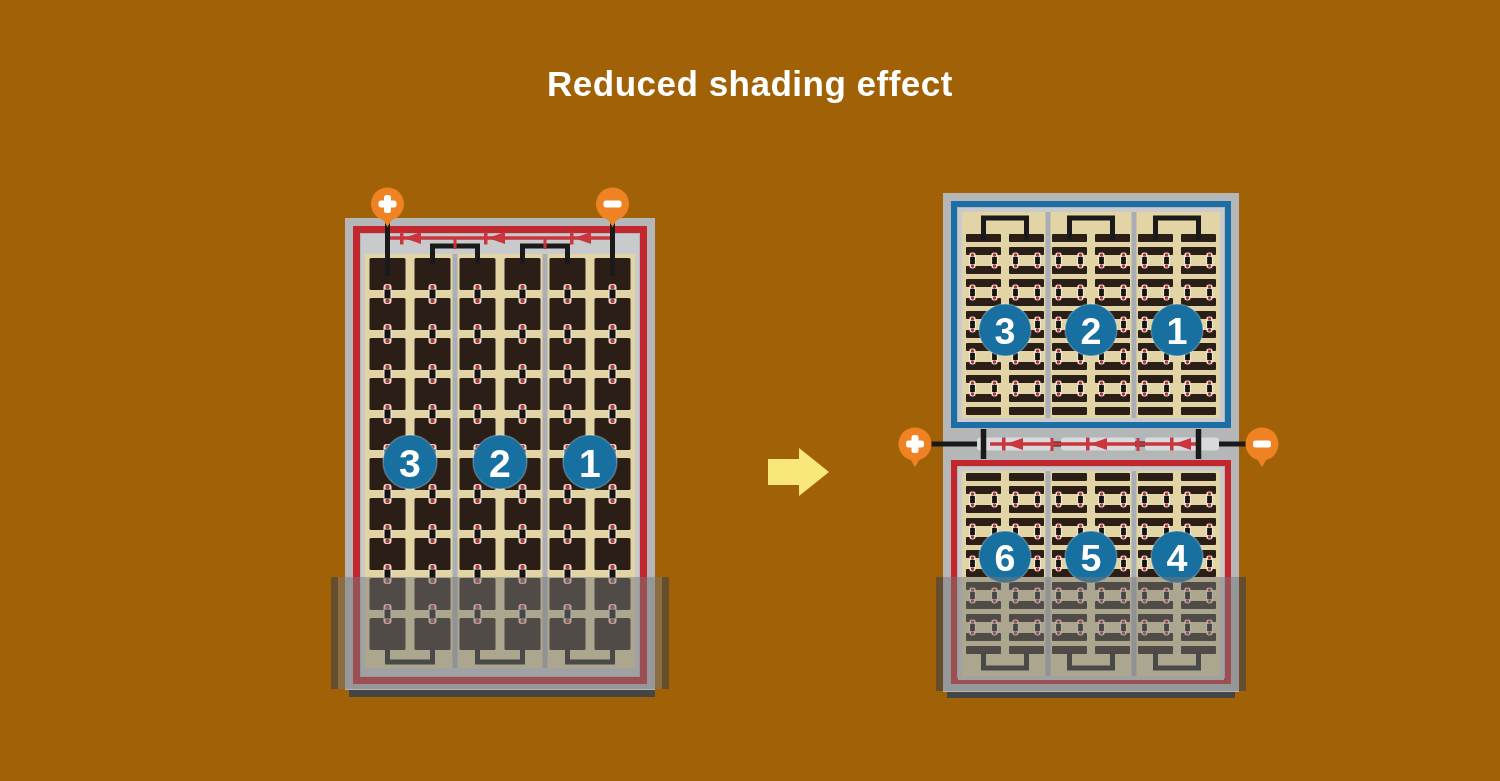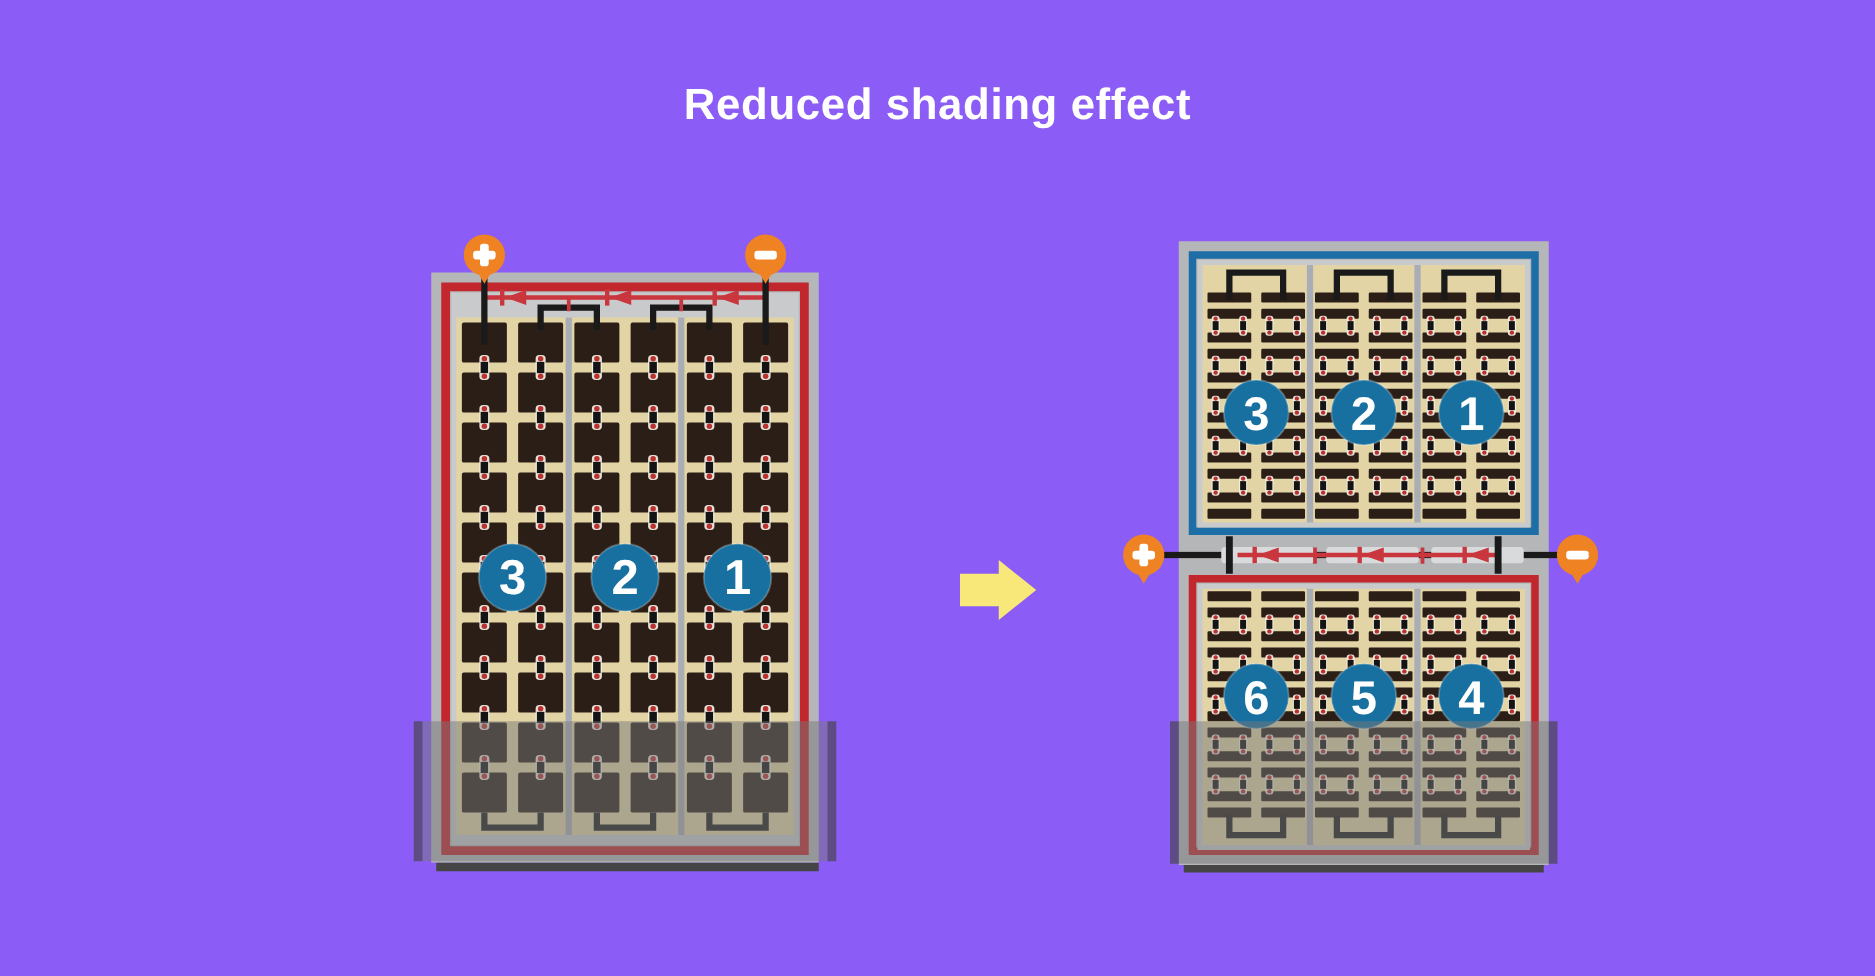--- a/index.html
+++ b/index.html
@@ -1,16 +1,16 @@
 <!DOCTYPE html>
 <html><head>
 <meta charset="utf-8">
 <style>
   html,body{margin:0;padding:0;background:#000;}
-  .canvas{position:relative;width:1500px;height:781px;background:#8b5cf6;overflow:hidden;
+  .canvas{position:relative;width:1500px;height:781px;background:#a16207;overflow:hidden;
           font-family:"Liberation Sans", sans-serif;}
   .title{position:absolute;top:64px;left:0;width:100%;margin:0;text-align:center;
          color:#fff;font-size:35px;font-weight:700;letter-spacing:.5px;
          font-family:"Liberation Sans", sans-serif;}
   svg text{font-family:"Liberation Sans", sans-serif;font-weight:700;}
 </style>
 </head>
 <body>
 
 <div class="canvas">

